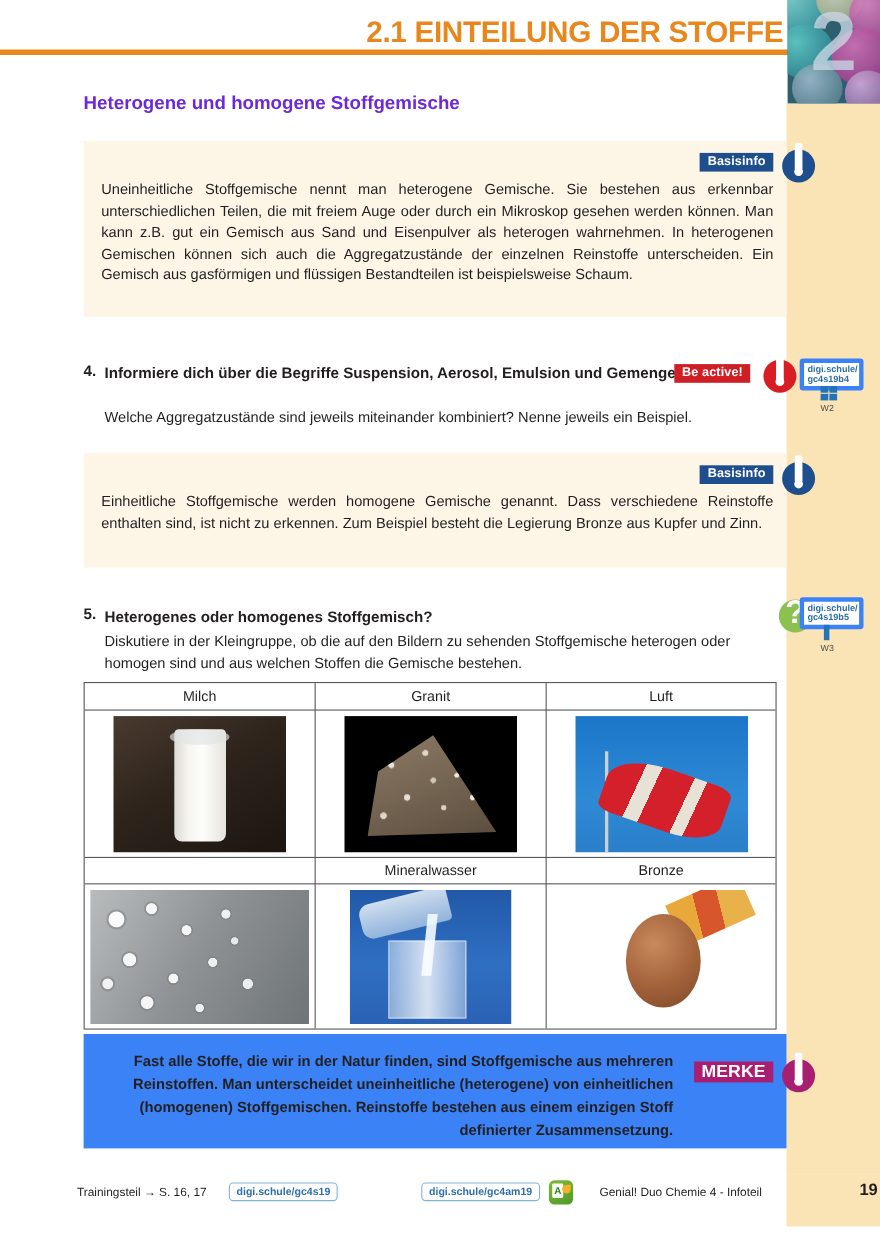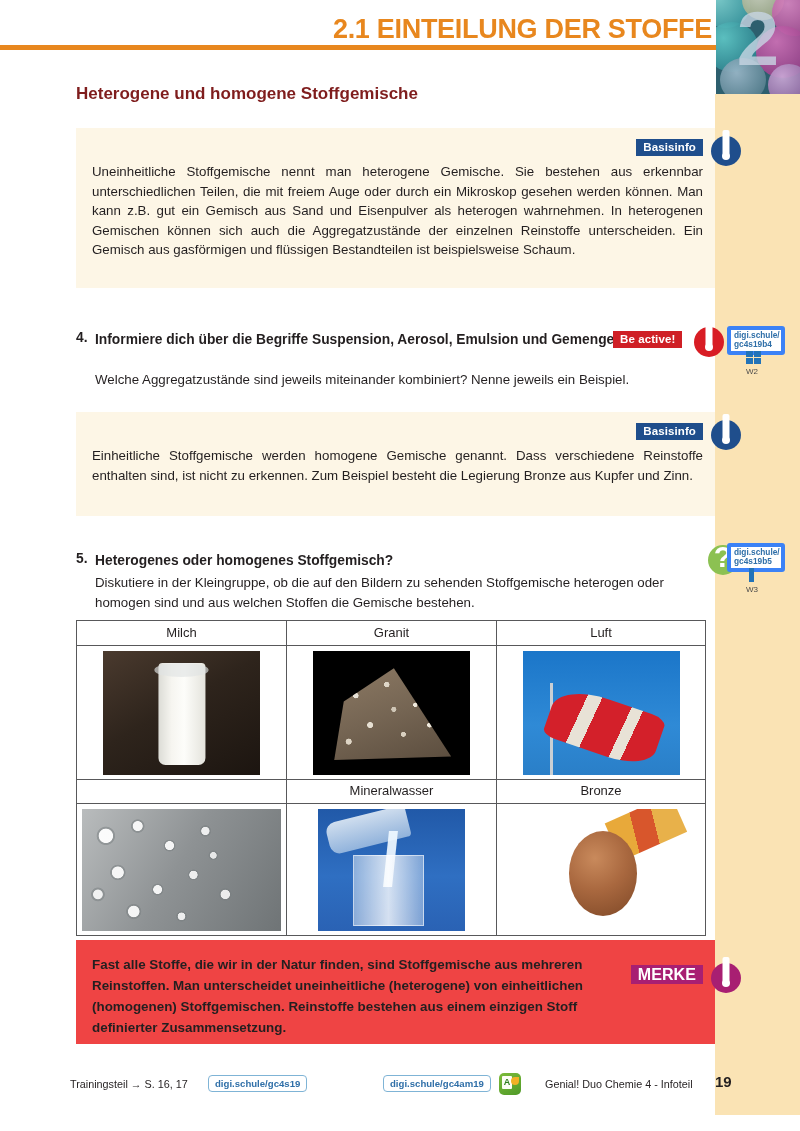--- a/index.html
+++ b/index.html
@@ -70,21 +70,21 @@
     line-height: 94px;
     font-family: "Liberation Sans", sans-serif;
   }
 
   
   .section-heading {
     position: absolute;
     left: 76px; top: 84px;
     font-size: 17px;
     font-weight: bold;
-    color: #7f1d1d;
+    color: #6d28d9;
   }
 
   
   .infobox {
     position: absolute;
     background: #fdf6e6;
     left: 76px;
     width: 639px;
   }
   .infobox .body {
@@ -331,21 +331,22 @@
     width: 42%; height: 34%;
     background: linear-gradient(100deg,#e8a93a 0 34%, #d8562c 34% 62%, #e8b14a 62% 100%);
     transform: rotate(-24deg);
   }
 
   
   .merkebox {
     position: absolute;
     left: 76px; top: 940px;
     width: 639px; height: 104px;
-    background: #ef4444;
+    background: #3b82f6;
+    text-align: right;
   }
   .merkebox .body {
     position: absolute;
     left: 16px; top: 14px; width: 520px;
     font-size: 13.4px; font-weight: bold; line-height: 21px; color: #231f20;
   }
 
   
   .foot-text {
     position: absolute;
@@ -378,21 +379,21 @@
   }
   .foot-appicon .leaf {
     position: absolute; right: 2px; top: 4px;
     width: 8px; height: 8px; border-radius: 50% 0 50% 50%;
     background: #f2b126;
   }
   .page-num {
     position: absolute;
     left: 715px; top: 1073px;
     width: 83px;
-    text-align: left;
+    text-align: right;
     font-size: 15px; font-weight: bold; color: #231f20;
   }
 </style>
 </head>
 <body>
 
 <div id="page">
 
   <div class="margin-band"></div>
   <div class="margin-band-foot"></div>

